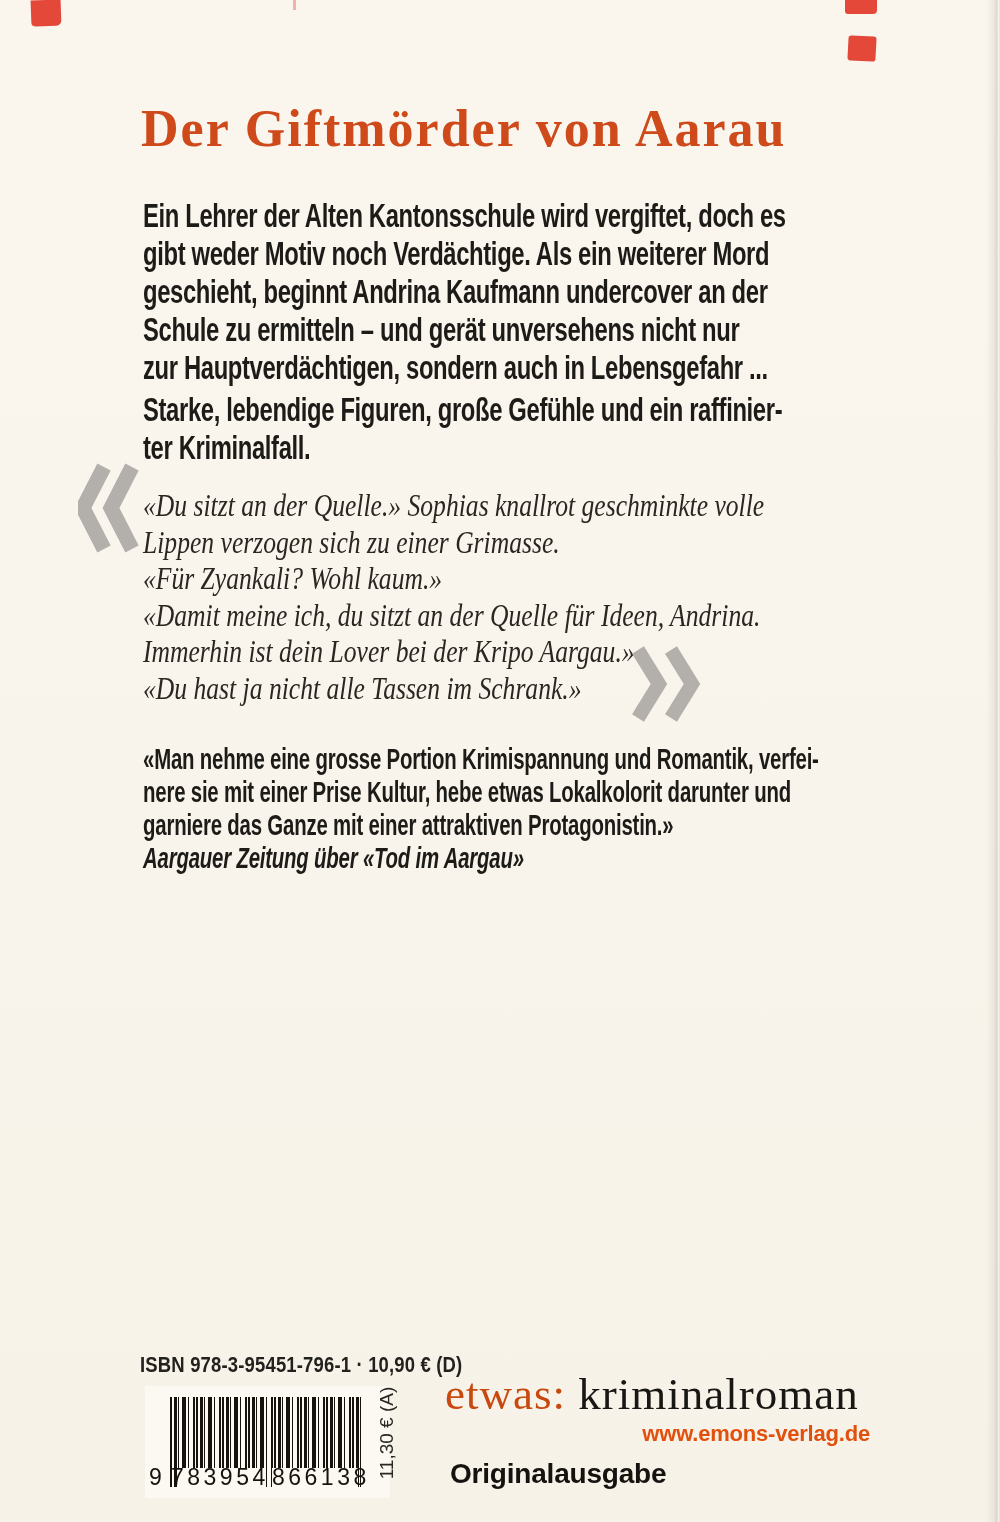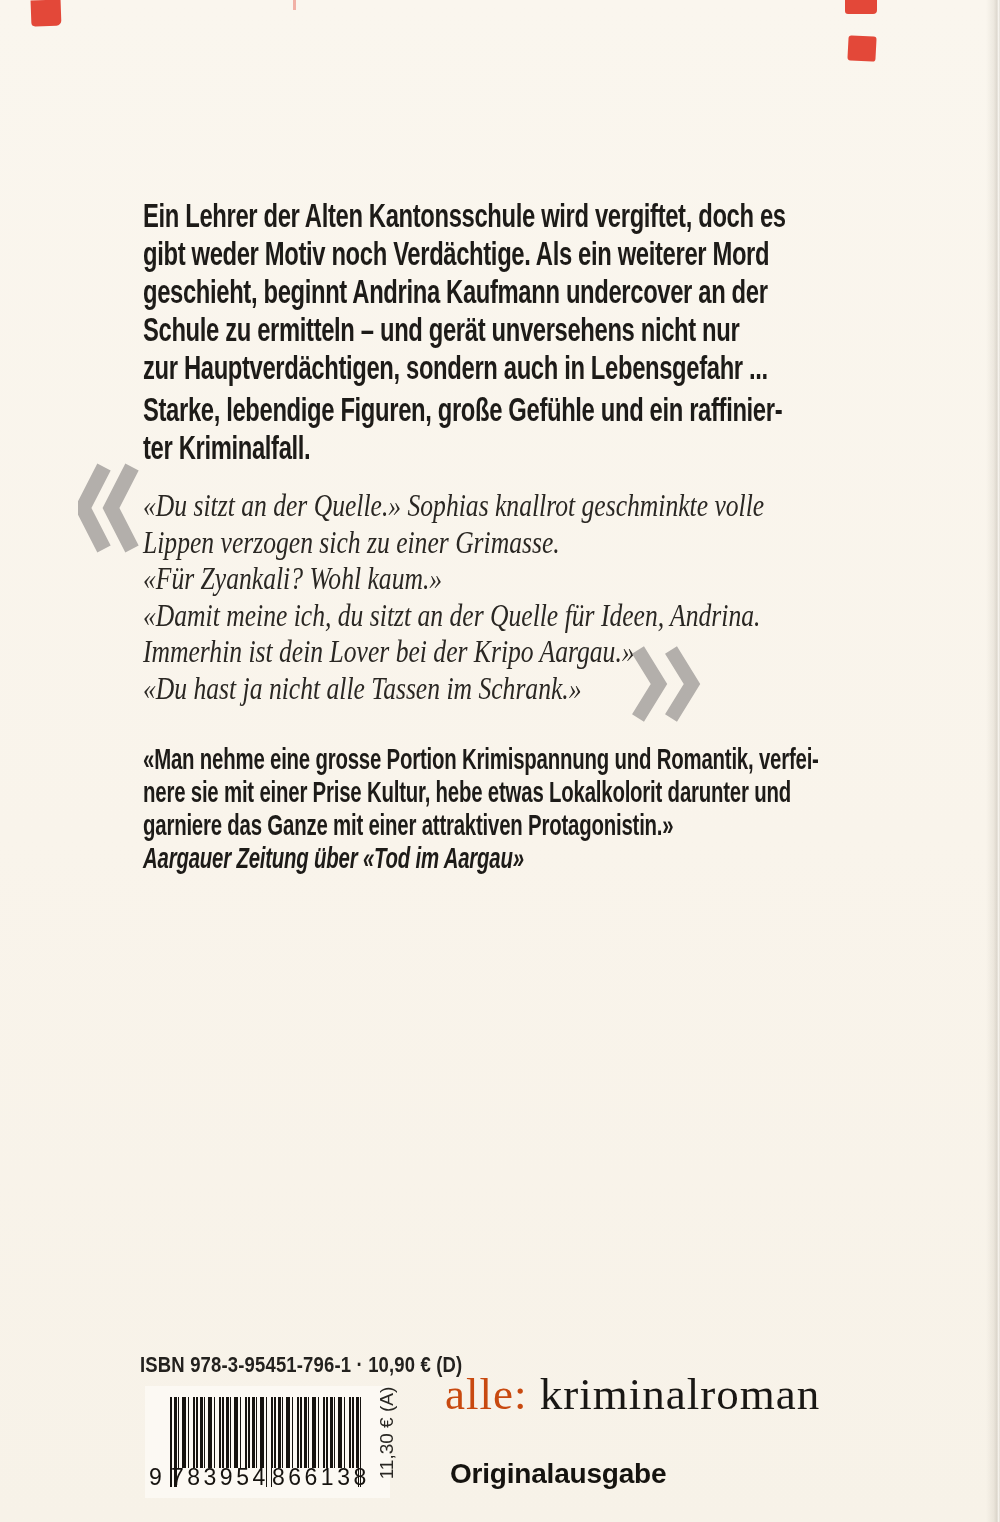--- a/index.html
+++ b/index.html
@@ -86,20 +86,21 @@
 </head>
 <body>
 
 <div class="page">
 
   <div class="red-mark m1"></div>
   <div class="red-mark m2"></div>
   <div class="red-mark m3"></div>
   <div class="red-mark m4"></div>
 
+  <h1 class="title">Der Giftmörder von Aarau</h1>
 
   <div class="block synopsis">
     <div class="ln">Ein Lehrer der Alten Kantonsschule wird vergiftet, doch es</div>
     <div class="ln">gibt weder Motiv noch Verdächtige. Als ein weiterer Mord</div>
     <div class="ln">geschieht, beginnt Andrina Kaufmann undercover an der</div>
     <div class="ln">Schule zu ermitteln – und gerät unversehens nicht nur</div>
     <div class="ln">zur Hauptverdächtigen, sondern auch in Lebensgefahr ...</div>
   </div>
 
   <div class="block tagline">
@@ -139,19 +140,20 @@
     <div class="bars"></div>
     <div class="bar-mask-l"></div>
     <div class="bar-mask-r"></div>
     <div class="digits d-lead">9</div>
     <div class="digits d-left">783954</div>
     <div class="digits d-right">866138</div>
   </div>
   <div class="price-vertical">11,30 € (A)</div>
 
   <div class="logo">
-    <span class="brand">alle:</span>
+    <span class="brand">etwas:</span>
     <span class="series">kriminalroman</span>
   </div>
+  <div class="website">www.emons-verlag.de</div>
   <div class="edition">Originalausgabe</div>
 
   <div class="edge-right"></div>
 </div>
 
 </body></html>

